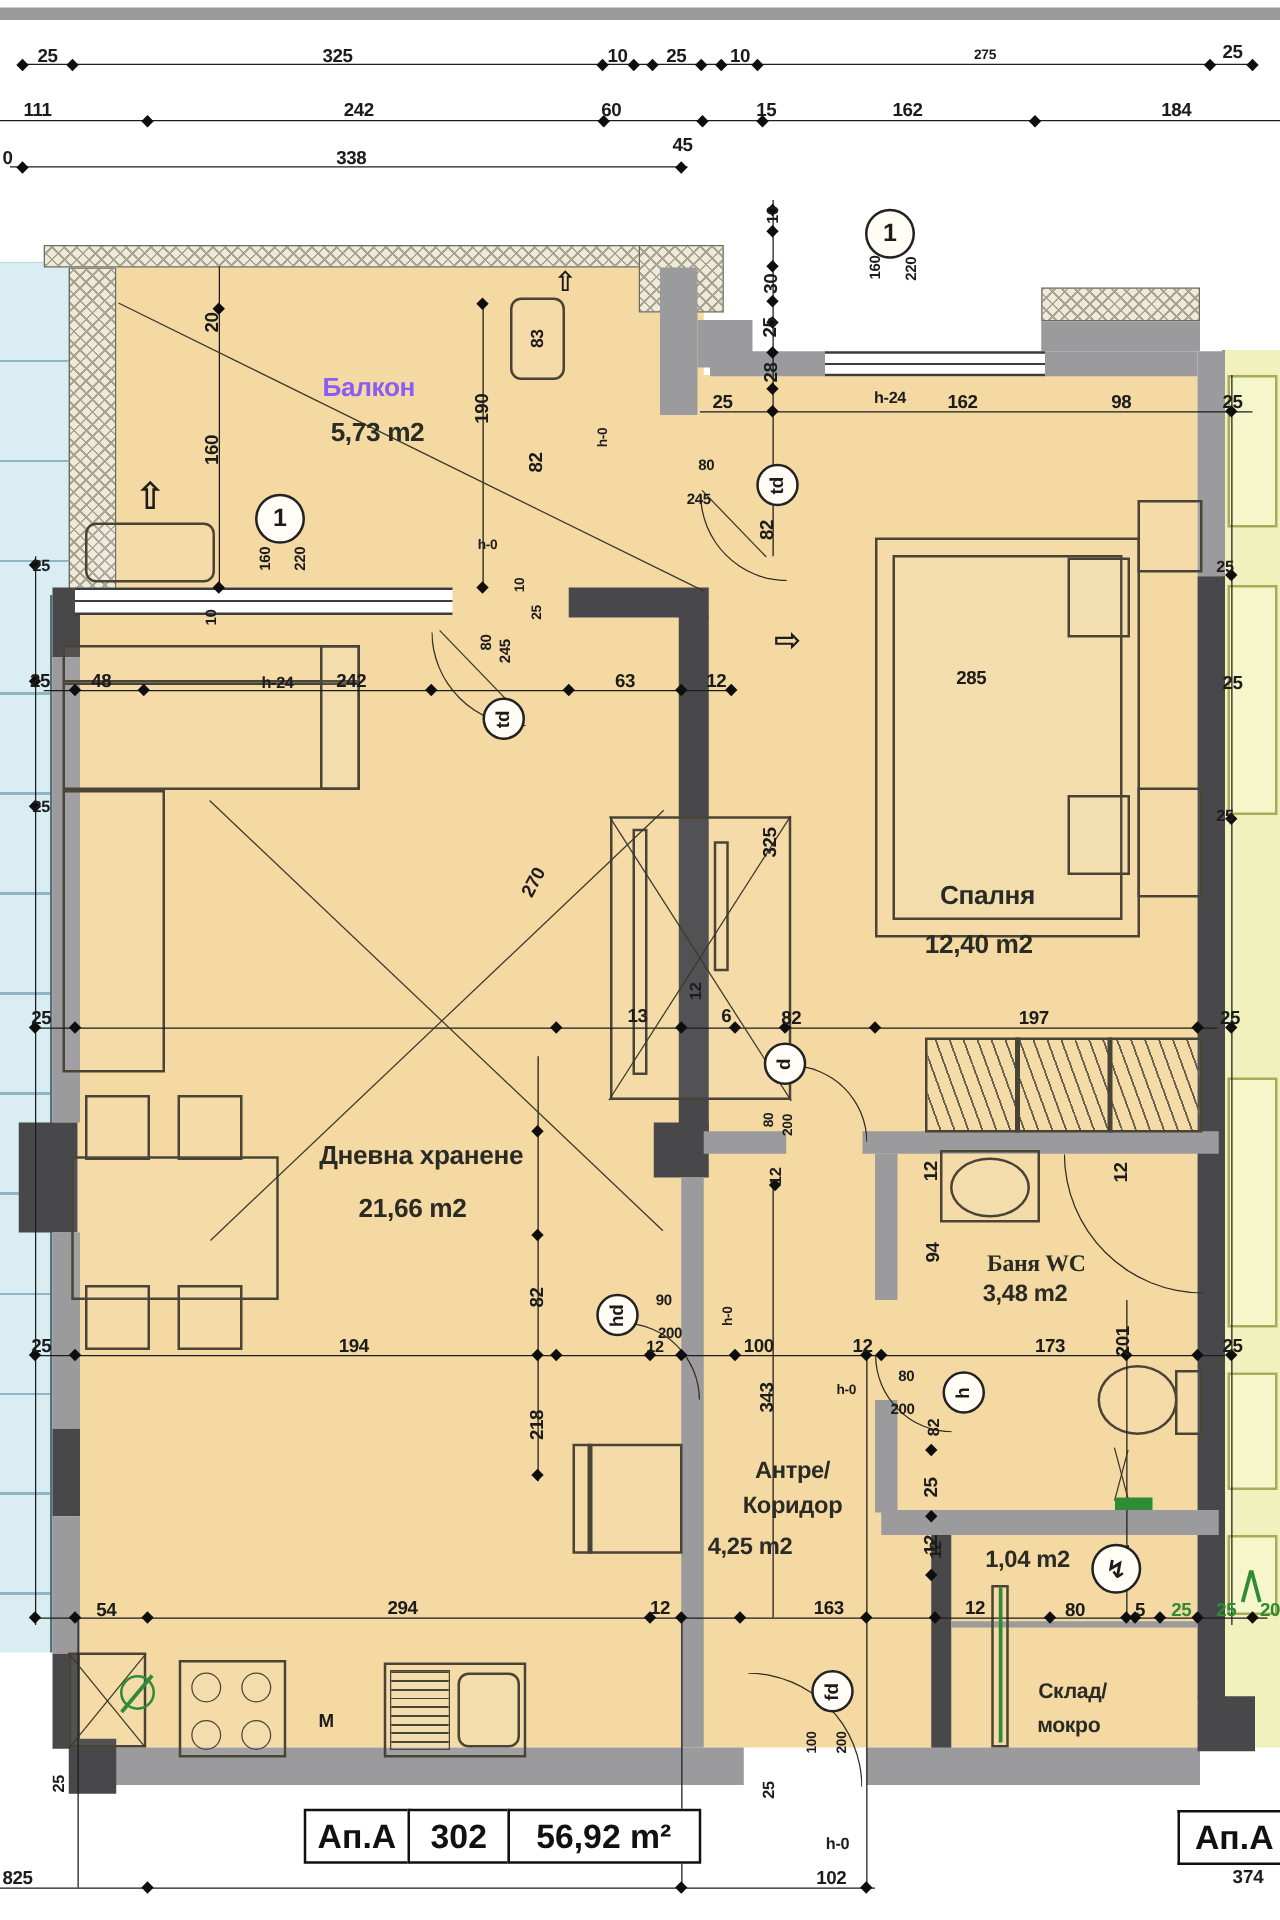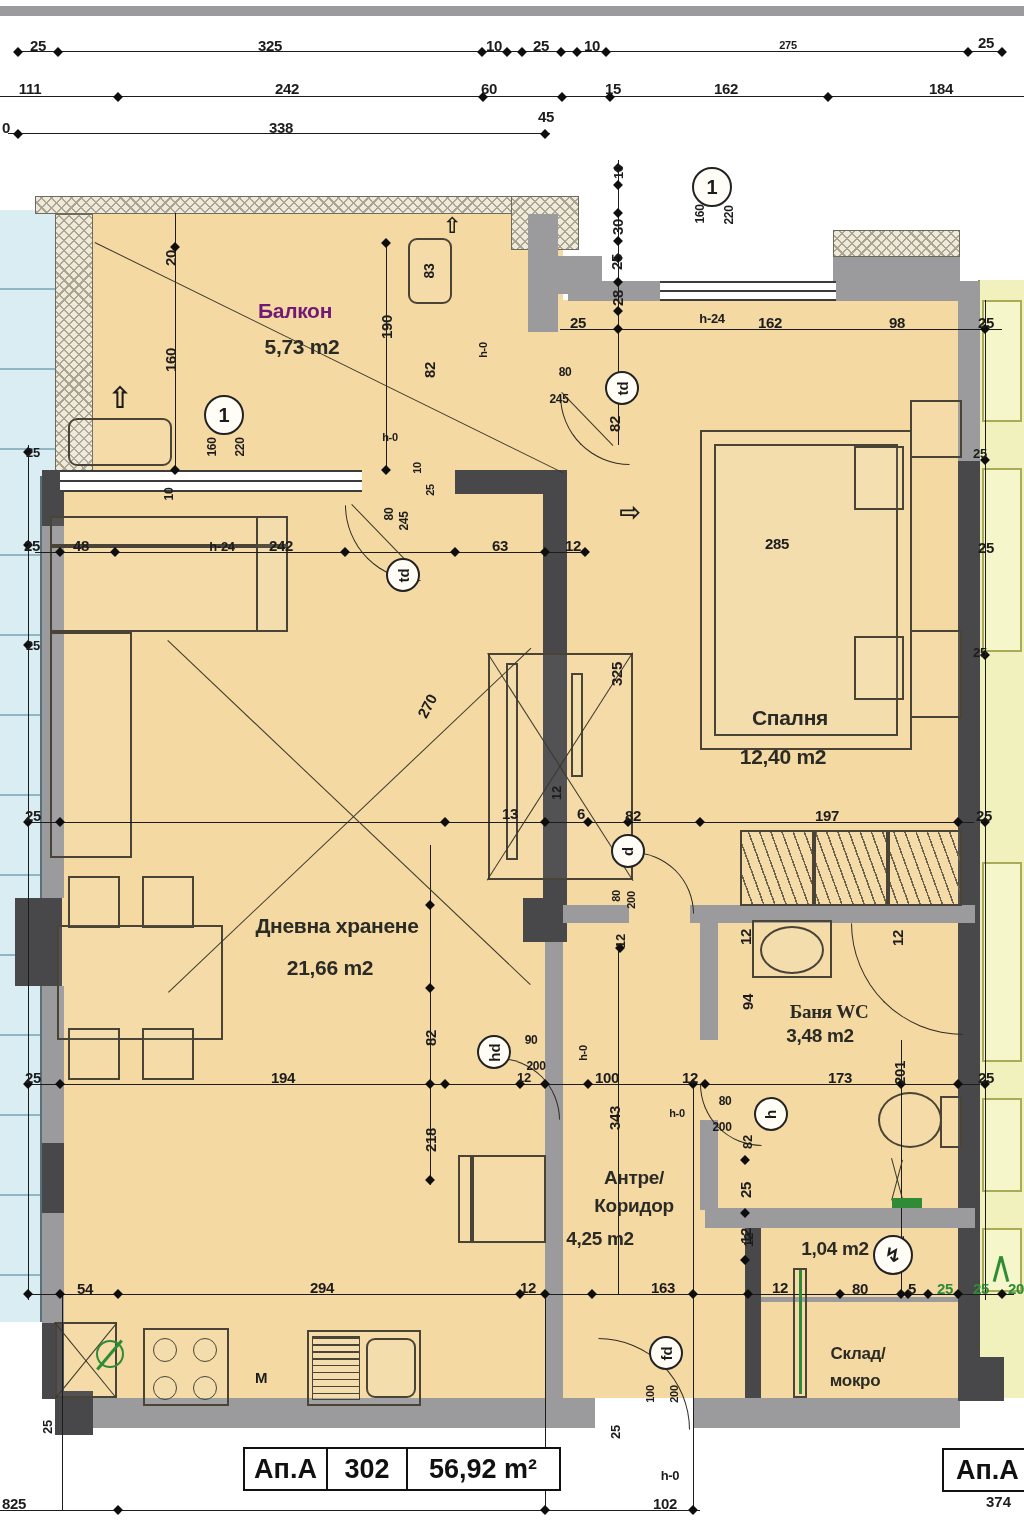--- a/index.html
+++ b/index.html
@@ -273,21 +273,21 @@
       <span class="lbl" style="left: 986px; top: 42px; font-size: 15px; transform: translate(-50%, -50%);">25</span>
       <span class="lbl" style="left: 30px; top: 88px; font-size: 15px; transform: translate(-50%, -50%);">111</span>
       <span class="lbl" style="left: 287px; top: 88px; font-size: 15px; transform: translate(-50%, -50%);">242</span>
       <span class="lbl" style="left: 489px; top: 88px; font-size: 15px; transform: translate(-50%, -50%);">60</span>
       <span class="lbl" style="left: 546px; top: 88px; font-size: 15px; transform: translate(-50%, -50%); margin-top: 28px;">45</span>
       <span class="lbl" style="left: 613px; top: 88px; font-size: 15px; transform: translate(-50%, -50%);">15</span>
       <span class="lbl" style="left: 726px; top: 88px; font-size: 15px; transform: translate(-50%, -50%);">162</span>
       <span class="lbl" style="left: 941px; top: 88px; font-size: 15px; transform: translate(-50%, -50%);">184</span>
       <span class="lbl" style="left: 6px; top: 127px; font-size: 15px; transform: translate(-50%, -50%);">0</span>
       <span class="lbl" style="left: 281px; top: 127px; font-size: 15px; transform: translate(-50%, -50%);">338</span>
-      <span class="lbl" style="left: 295px; top: 310px; font-size: 21px; color: #701a75; transform: translate(-50%, -50%);">Балкон</span>
+      <span class="lbl" style="left: 295px; top: 310px; font-size: 21px; color: #8b5cf6; transform: translate(-50%, -50%);">Балкон</span>
       <span class="lbl" style="left: 302px; top: 346px; font-size: 21px; color: rgb(43, 43, 37); transform: translate(-50%, -50%);">5,73 m2</span>
       <span class="lbl" style="left: 170px; top: 258px; font-size: 15px; transform: translate(-50%, -50%) rotate(-90deg);">20</span>
       <span class="lbl" style="left: 170px; top: 360px; font-size: 15px; transform: translate(-50%, -50%) rotate(-90deg);">160</span>
       <span class="lbl" style="left: 386px; top: 327px; font-size: 15px; transform: translate(-50%, -50%) rotate(-90deg);">190</span>
       <span class="lbl" style="left: 429px; top: 370px; font-size: 15px; transform: translate(-50%, -50%) rotate(-90deg);">82</span>
       <span class="lbl" style="left: 429px; top: 271px; font-size: 14px; transform: translate(-50%, -50%) rotate(-90deg);">83</span>
       <span class="lbl" style="left: 212px; top: 447px; font-size: 12px; transform: translate(-50%, -50%) rotate(-90deg);">160</span>
       <span class="lbl" style="left: 240px; top: 447px; font-size: 12px; transform: translate(-50%, -50%) rotate(-90deg);">220</span>
       <span class="lbl" style="left: 390px; top: 437px; font-size: 11px; transform: translate(-50%, -50%);">h-0</span>
       <span class="lbl" style="left: 483px; top: 350px; font-size: 11px; transform: translate(-50%, -50%) rotate(-90deg);">h-0</span>
@@ -362,21 +362,21 @@
       <span class="lbl" style="left: 747px; top: 1142px; font-size: 13px; transform: translate(-50%, -50%) rotate(-90deg);">82</span>
       <span class="lbl" style="left: 745px; top: 1190px; font-size: 15px; transform: translate(-50%, -50%) rotate(-90deg);">25</span>
       <span class="lbl" style="left: 745px; top: 1236px; font-size: 15px; transform: translate(-50%, -50%) rotate(-90deg);">12</span>
       <span class="lbl" style="left: 614px; top: 1118px; font-size: 15px; transform: translate(-50%, -50%) rotate(-90deg);">343</span>
       <span class="lbl" style="left: 634px; top: 1177px; font-size: 19px; color: rgb(43, 43, 37); transform: translate(-50%, -50%);">Антре/</span>
       <span class="lbl" style="left: 634px; top: 1205px; font-size: 19px; color: rgb(43, 43, 37); transform: translate(-50%, -50%);">Коридор</span>
       <span class="lbl" style="left: 600px; top: 1238px; font-size: 19px; color: rgb(43, 43, 37); transform: translate(-50%, -50%);">4,25 m2</span>
       <span class="lbl" style="left: 528px; top: 1287px; font-size: 15px; transform: translate(-50%, -50%);">12</span>
       <span class="lbl" style="left: 663px; top: 1287px; font-size: 15px; transform: translate(-50%, -50%);">163</span>
       <span class="lbl" style="left: 780px; top: 1287px; font-size: 15px; transform: translate(-50%, -50%);">12</span>
-      <span class="lbl" style="left: 822px; top: 1248px; font-size: 19px; color: rgb(43, 43, 37); transform: translate(-50%, -50%); margin-left: 13px;">1,04 m2</span>
+      <span class="lbl" style="left: 822px; top: 1248px; font-size: 19px; color: rgb(43, 43, 37); transform: translate(-50%, -50%);">1,04 m2</span>
       <span class="lbl" style="left: 858px; top: 1353px; font-size: 17px; color: rgb(43, 43, 37); transform: translate(-50%, -50%); text-align: center;">Склад/</span>
       <span class="lbl" style="left: 855px; top: 1380px; font-size: 17px; color: rgb(43, 43, 37); transform: translate(-50%, -50%);">мокро</span>
       <span class="lbl" style="left: 748px; top: 1240px; font-size: 13px; transform: translate(-50%, -50%) rotate(-90deg);">12</span>
       <span class="lbl" style="left: 860px; top: 1288px; font-size: 15px; transform: translate(-50%, -50%);">80</span>
       <span class="lbl" style="left: 912px; top: 1288px; font-size: 15px; transform: translate(-50%, -50%);">5</span>
       <span class="lbl" style="left: 945px; top: 1288px; font-size: 15px; color: rgb(47, 139, 53); transform: translate(-50%, -50%);">25</span>
       <span class="lbl" style="left: 981px; top: 1288px; font-size: 15px; color: rgb(47, 139, 53); transform: translate(-50%, -50%);">25</span>
       <span class="lbl" style="left: 1016px; top: 1288px; font-size: 15px; color: rgb(47, 139, 53); transform: translate(-50%, -50%);">20</span>
       <span class="lbl" style="left: 899px; top: 1243px; font-size: 13px; transform: translate(-50%, -50%) rotate(-90deg);">12</span>
       <span class="lbl" style="left: 85px; top: 1288px; font-size: 15px; transform: translate(-50%, -50%);">54</span>

